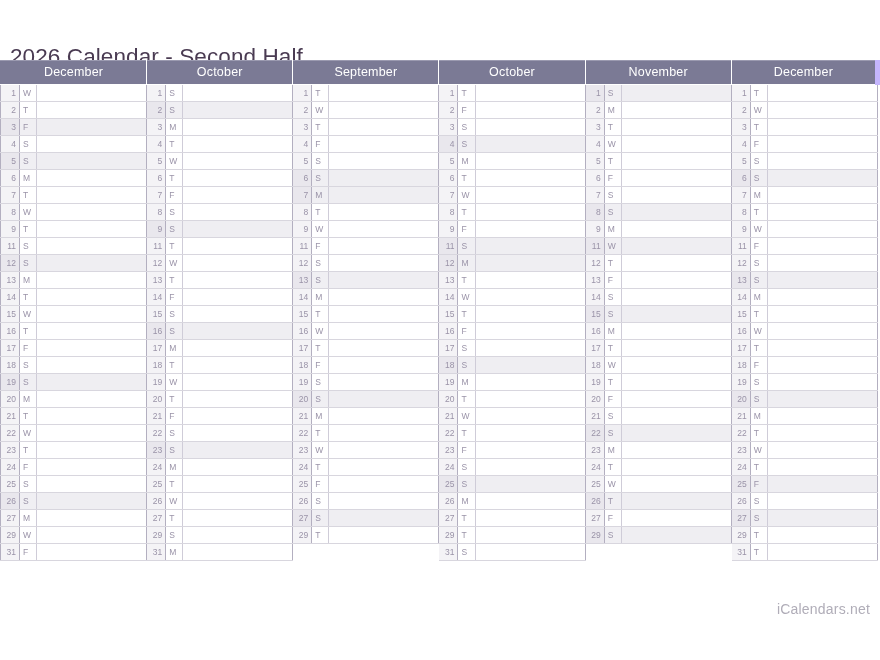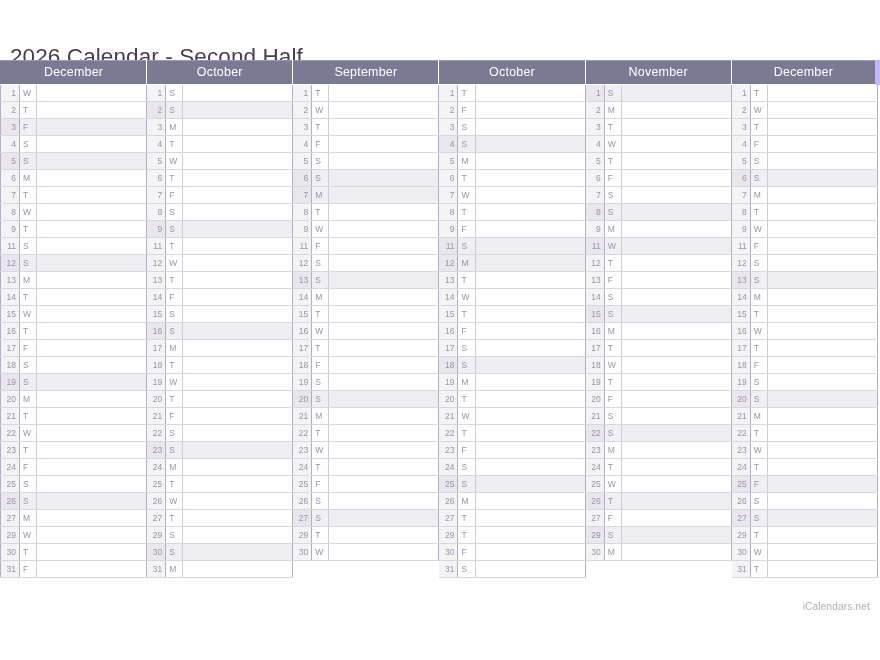--- a/index.html
+++ b/index.html
@@ -108,21 +108,21 @@
     border-top-color: #ffffff;
     border-bottom-color: #ffffff;
     border-right-color: #ffffff;
   }
   td.blank.edge-l { border-left: 1px solid #b3afc0; }
 
   #footer {
     position: absolute;
     right: 10px;
     top: 601px;
-    font-size: 10px;
+    font-size: 14px;
     color: #b0adb8;
     letter-spacing: 0.2px;
   }
 </style>
 </head>
 <body>
 
 <div id="page">
 
   <h1 id="page-title">2026 Calendar - Second Half</h1>
@@ -704,40 +704,20 @@
             <td class="dow">T</td>
             <td class="note"></td>
             <td class="num sh">29</td>
             <td class="dow sh">S</td>
             <td class="note sh"></td>
             <td class="num">29</td>
             <td class="dow">T</td>
             <td class="note"></td>
           </tr>
           <tr>
-            <td class="num">30</td>
-            <td class="dow">T</td>
-            <td class="note"></td>
-            <td class="num sh">30</td>
-            <td class="dow sh">S</td>
-            <td class="note sh"></td>
-            <td class="num">30</td>
-            <td class="dow">W</td>
-            <td class="note"></td>
-            <td class="num">30</td>
-            <td class="dow">F</td>
-            <td class="note"></td>
-            <td class="num">30</td>
-            <td class="dow">M</td>
-            <td class="note"></td>
-            <td class="num">30</td>
-            <td class="dow">W</td>
-            <td class="note"></td>
-          </tr>
-          <tr>
             <td class="num">31</td>
             <td class="dow">F</td>
             <td class="note"></td>
             <td class="num">31</td>
             <td class="dow">M</td>
             <td class="note"></td>
             <td class="blank edge-l" colspan="3"></td>
             <td class="num">31</td>
             <td class="dow">S</td>
             <td class="note"></td>

